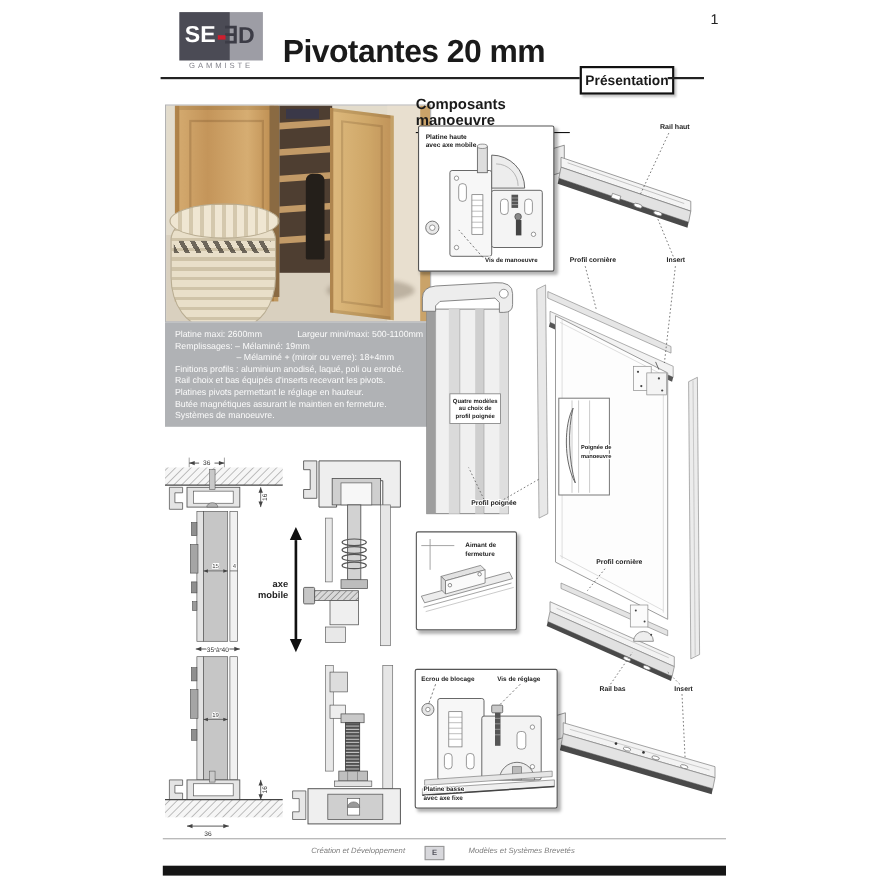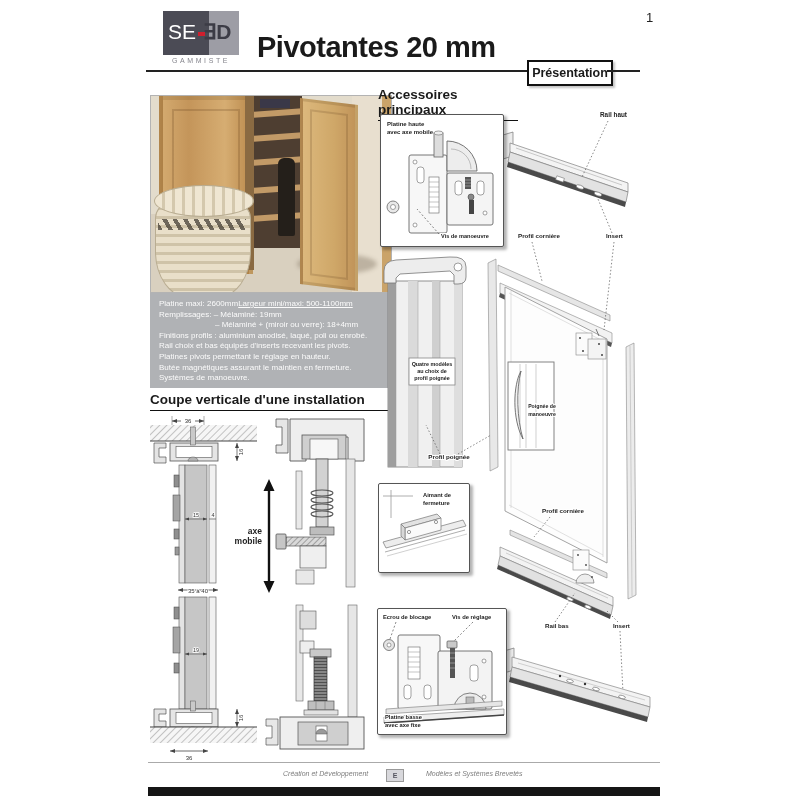--- a/index.html
+++ b/index.html
@@ -5,21 +5,21 @@
   html,body{margin:0;padding:0;background:#fff;}
   .page{position:relative;width:800px;height:800px;background:#ffffff;
         font-family:"Liberation Sans",sans-serif;overflow:hidden;color:#1a1a1a;}
   .abs{position:absolute;}
   
   .pagenum{position:absolute;left:646px;top:10px;font-size:13px;color:#222;}
   .logo{position:absolute;left:163px;top:11px;width:76px;}
   .logo-box{position:relative;width:76px;height:44px;}
   .logo-dark{position:absolute;left:0;top:0;width:46px;height:44px;background:#4b4b55;}
   .logo-light{position:absolute;left:46px;top:0;width:30px;height:44px;background:#9d9da5;}
-  .logo-se{position:absolute;left:5px;top:9px;font-size:21px;font-weight:normal;color:#ffffff;letter-spacing:0px;}
+  .logo-se{position:absolute;left:5px;top:9px;font-size:21px;font-weight:bold;color:#ffffff;letter-spacing:0px;}
   .logo-ed{position:absolute;left:40px;top:9px;font-size:21px;font-weight:bold;color:#3c3c46;}
   .logo-dash{position:absolute;left:35px;top:21px;width:7px;height:4px;background:#cf1f2e;}
   .logo-sub{margin-top:2px;font-size:7px;letter-spacing:2.6px;color:#84848c;text-align:center;}
   .suptitle{position:absolute;left:248px;top:13px;font-size:17px;font-weight:bold;}
   .title{position:absolute;left:257px;top:31px;font-size:29px;font-weight:bold;letter-spacing:-0.5px;}
   .rule-l{position:absolute;left:146px;top:70px;width:383px;height:2px;background:#222;}
   .rule-r{position:absolute;left:607px;top:70px;width:33px;height:2px;background:#222;}
   .tabbox{position:absolute;left:527px;top:60px;width:82px;height:22px;background:#fff;
           border:2px solid #111;box-shadow:2px 2px 2px #c3c3c3;display:flex;align-items:center;justify-content:center;
           font-size:12.5px;font-weight:bold;}
@@ -47,21 +47,21 @@
              background:repeating-linear-gradient(0deg,#e9dfc9 0 6px,#cfc3a8 6px 9px);
              border-radius:47px 47px 34px 34px / 26px 26px 46px 46px;border:1px solid #b9ad92;}
   .ph-basket-band{position:absolute;left:2px;top:26px;width:88px;height:11px;
              background:repeating-linear-gradient(60deg,#3a342c 0 4px,transparent 4px 9px);opacity:.7;}
   .ph-basket-lid{position:absolute;left:-2px;top:-8px;width:98px;height:30px;border-radius:50%;
              background:repeating-linear-gradient(90deg,#efe6d2 0 7px,#d4c8ad 7px 10px);border:1px solid #b9ad92;}
   
   .specs{position:absolute;left:150px;top:293px;width:240px;height:95px;background:#b0b2b5;
          color:#fbfbfb;font-size:8px;line-height:10.6px;padding:6px 0 0 9px;box-sizing:border-box;}
   .specs .ind{padding-left:56px;}
-  .specs .g{margin-left:0;text-decoration:underline;}
+  .specs .g{margin-left:32px;}
   
   .h-coupe{position:absolute;left:150px;top:392px;width:238px;font-size:13.5px;font-weight:bold;
            border-bottom:1.5px solid #111;padding-bottom:3px;}
   .h-comp{position:absolute;left:378px;top:87px;width:140px;font-size:13.5px;font-weight:bold;
           border-bottom:1.5px solid #111;padding-bottom:3px;}
   
   .cbox{position:absolute;background:#fff;border:1.2px solid #555;border-radius:2px;
         box-shadow:2.5px 2.5px 3px rgba(0,0,0,0.3);}
   svg text{font-family:"Liberation Sans",sans-serif;font-weight:bold;fill:#222;
            paint-order:stroke;stroke:#ffffff;stroke-width:2px;}
@@ -128,22 +128,21 @@
     <div><span>Platine maxi: 2600mm</span><span class="g">Largeur mini/maxi: 500-1100mm</span></div>
     <div>Remplissages: – Mélaminé: 19mm</div>
     <div class="ind">– Mélaminé + (miroir ou verre): 18+4mm</div>
     <div>Finitions profils : aluminium anodisé, laqué, poli ou enrobé.</div>
     <div>Rail choix et bas équipés d'inserts recevant les pivots.</div>
     <div>Platines pivots permettant le réglage en hauteur.</div>
     <div>Butée magnétiques assurant le maintien en fermeture.</div>
     <div>Systèmes de manoeuvre.</div>
   </div>
 
-  <div class="h-coupe">Coupe verticale d'une installation</div>
-  <div class="h-comp">Accessoires principaux</div>
+  <div class="h-comp">Composants manoeuvre</div>
 
   <svg class="abs" style="left:150px;top:413px;" width="240" height="352" viewBox="0 0 240 352">
     <defs>
       <pattern id="hx1" width="5" height="5" patternTransform="rotate(45)" patternUnits="userSpaceOnUse">
         <rect width="5" height="5" fill="#f6f6f6"></rect>
           <line x1="0" y1="0" x2="0" y2="5" stroke="#8f8f8f" stroke-width="1"></line>
       </pattern>
       <pattern id="hxA" width="4" height="9" patternTransform="rotate(45)" patternUnits="userSpaceOnUse">
         <rect width="4" height="9" fill="#d9d9d9"></rect>
           <line x1="0" y1="0" x2="0" y2="9" stroke="#666" stroke-width="1"></line>

